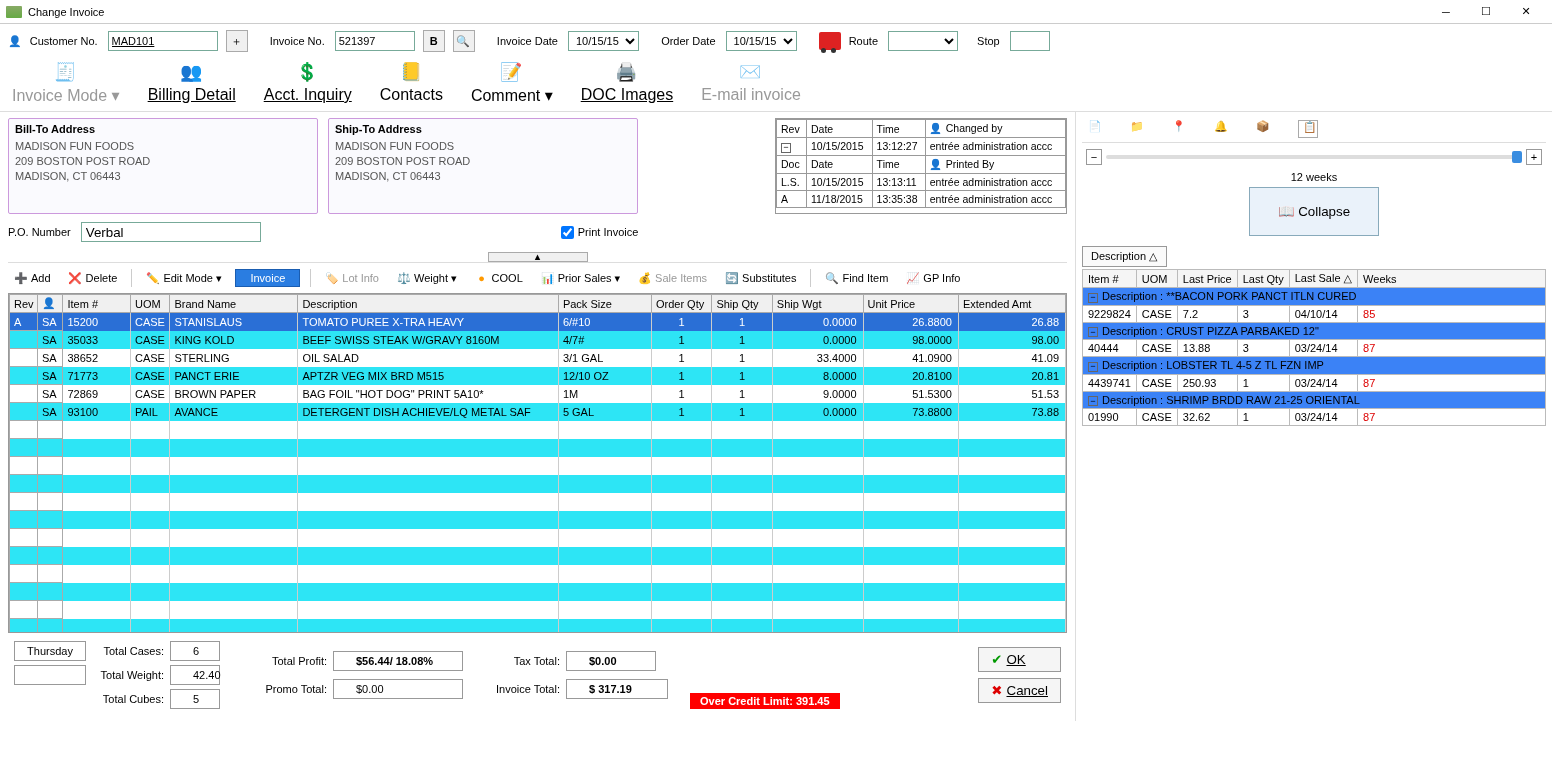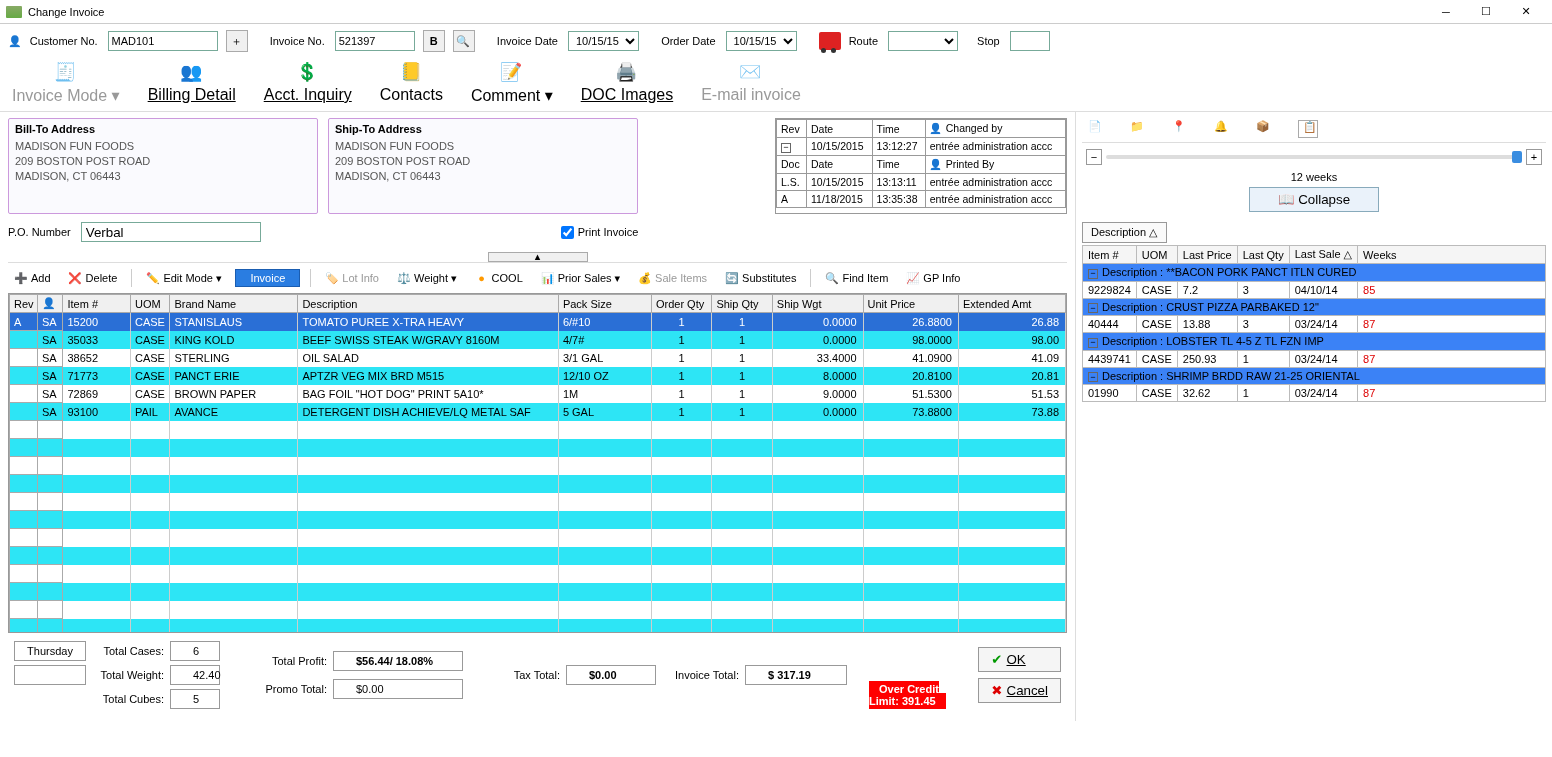--- a/index.html
+++ b/index.html
@@ -70,21 +70,21 @@
 .footer .credit { background: #f00; color: #fff; padding: 2px 10px; font-weight: bold; }
 .footer .okbtn, .footer .cancelbtn { border: 1px solid #999; background: #f5f5f5; padding: 4px 12px; cursor: pointer; display: inline-flex; align-items: center; gap: 4px; }
 .footer .btncol { margin-left: auto; display: flex; flex-direction: column; gap: 6px; }
 
 .rt-tabs { display: flex; gap: 22px; padding: 4px 6px; border-bottom: 1px solid #ddd; }
 .rt-tabs .tb { width: 20px; height: 18px; }
 .rt-slider { display: flex; align-items: center; gap: 4px; padding: 6px 4px; }
 .rt-slider .sq { width: 16px; height: 16px; border: 1px solid #999; display:flex; align-items:center; justify-content:center; cursor:pointer; }
 .rt-slider .track { flex: 1; height: 4px; background: #ddd; position: relative; border-radius: 2px; }
 .rt-slider .track .thumb { position: absolute; right: 0; top: -4px; width: 10px; height: 12px; background: #3a8de0; border-radius: 2px; }
-.rt-collapse { border: 1px solid #8ab; background: #eaf2fa; padding: 4px 20px; margin: 4px auto; display: block; cursor: pointer; text-align:center; width: 130px; }
+.rt-collapse { border: 1px solid #8ab; background: #eaf2fa; padding: 16px 20px; margin: 4px auto; display: block; cursor: pointer; text-align:center; width: 130px; }
 .rt-deschdr { border: 1px solid #999; padding: 3px 8px; display: inline-block; margin: 6px 0 2px; background: #fafafa; }
 .rt-grid { width: 100%; border-collapse: collapse; font-size: 11px; }
 .rt-grid th, .rt-grid td { border: 1px solid #bbb; padding: 2px 5px; text-align: left; white-space: nowrap; overflow: hidden; }
 .rt-grid th { background: #f5f5f5; font-weight: normal; }
 .rt-grid .grp { background: #3b82f6; }
 .rt-grid .red { color: #d00; }
 .rt-exp { width: 10px; height: 10px; border: 1px solid #666; display: inline-flex; align-items:center; justify-content:center; font-size:9px; line-height:1; margin-right:4px; }
 </style>
 </head>
 <body>
@@ -93,21 +93,21 @@
   <span class="icon"></span>
   <span class="title">Change Invoice</span>
   <span class="winbtn">─</span>
   <span class="winbtn">☐</span>
   <span class="winbtn">✕</span>
 </div>
 
 <div class="headerbar">
   <span>👤</span>
   <label>Customer No.</label>
-  <input type="text" style="width: 110px;" value="MAD101">
+  <input type="text" style="width: 110px; text-decoration: underline;" value="MAD101">
   <span class="sq-btn">＋</span>
   &nbsp;&nbsp;
   <label>Invoice No.</label>
   <input type="text" style="width: 80px;" value="521397">
   <span class="sq-btn" style="font-weight:bold">B</span>
   <span class="sq-btn">🔍</span>
   &nbsp;&nbsp;
   <label>Invoice Date</label>
   <select><option>10/15/15</option></select>
   &nbsp;&nbsp;
@@ -577,21 +577,21 @@
         <div style="display:flex;gap:6px;align-items:center">
           <span class="lbl" style="width:75px">Total Profit:</span>
           <span class="box bold" style="width:130px">$56.44/ 18.08%</span>
         </div>
         <div style="display:flex;gap:6px;align-items:center">
           <span class="lbl" style="width:75px">Promo Total:</span>
           <span class="box" style="width:130px">$0.00</span>
         </div>
       </div>
 
-      <div style="display:flex;flex-direction:row;gap:8px;margin-left:10px">
+      <div style="display:flex;flex-direction:column;gap:8px;margin-left:10px">
         <div style="display:flex;gap:6px;align-items:center">
           <span class="lbl" style="width:75px">Tax Total:</span>
           <span class="box bold" style="width:90px">$0.00</span>
         </div>
         <div style="display:flex;gap:6px;align-items:center">
           <span class="lbl" style="width:75px">Invoice Total:</span>
           <span class="box bold" style="width:102px">$ 317.19</span>
         </div>
       </div>
 

